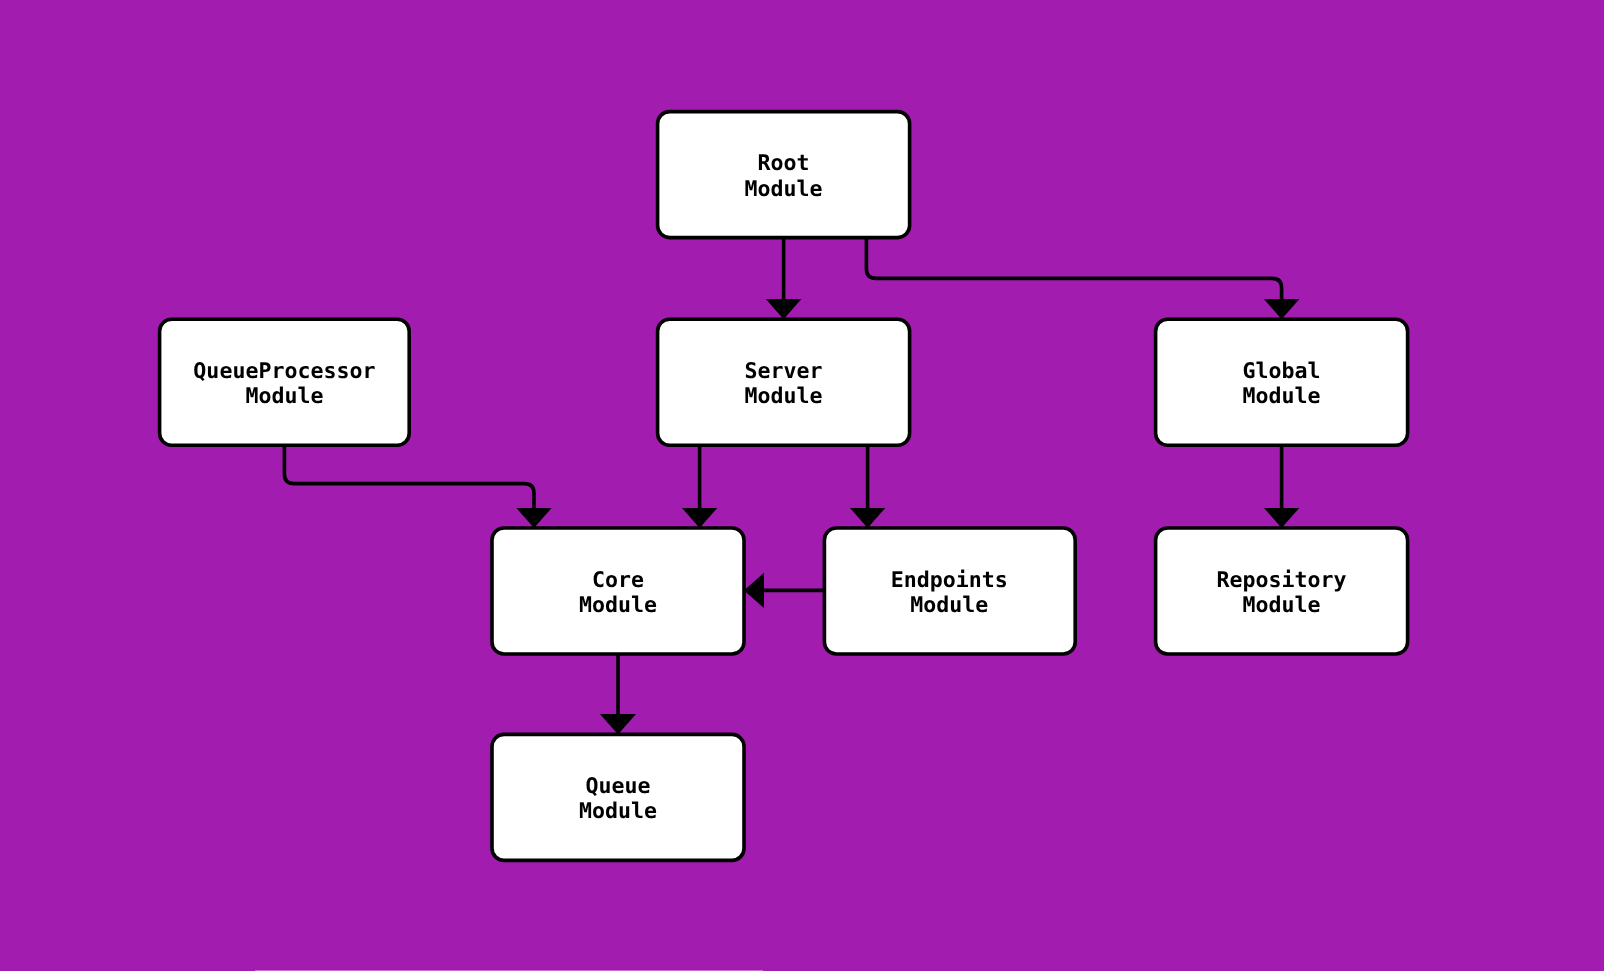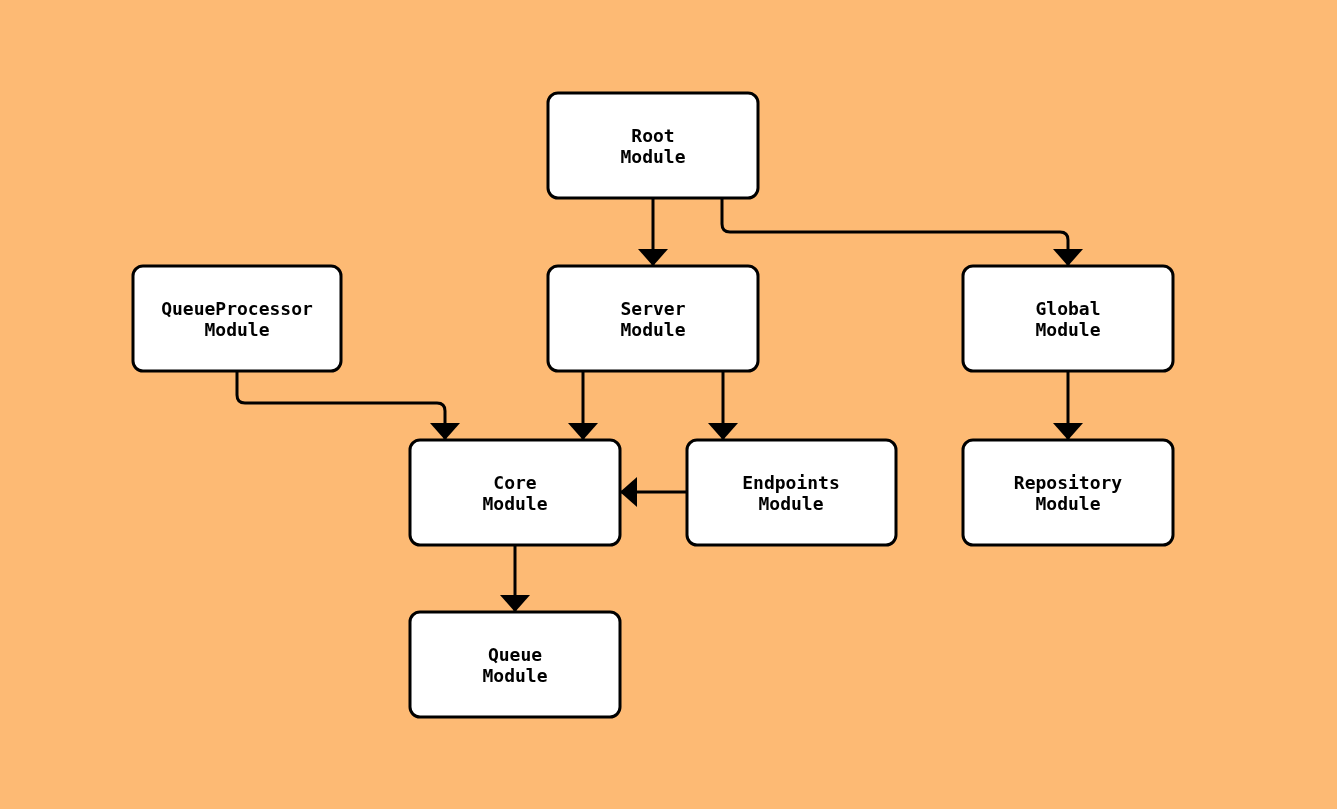--- a/index.html
+++ b/index.html
@@ -4,21 +4,21 @@
 <style>
   html, body {
     margin: 0;
     padding: 0;
     background: #ffffff;
   }
   .canvas-wrap {
     position: relative;
     width: 1337px;
     height: 809px;
-    background: #fdba74;
+    background: #a21caf;
     overflow: hidden;
   }
   svg {
     display: block;
   }
   .node rect {
     fill: #ffffff;
     stroke: #000000;
     stroke-width: 3;
   }

